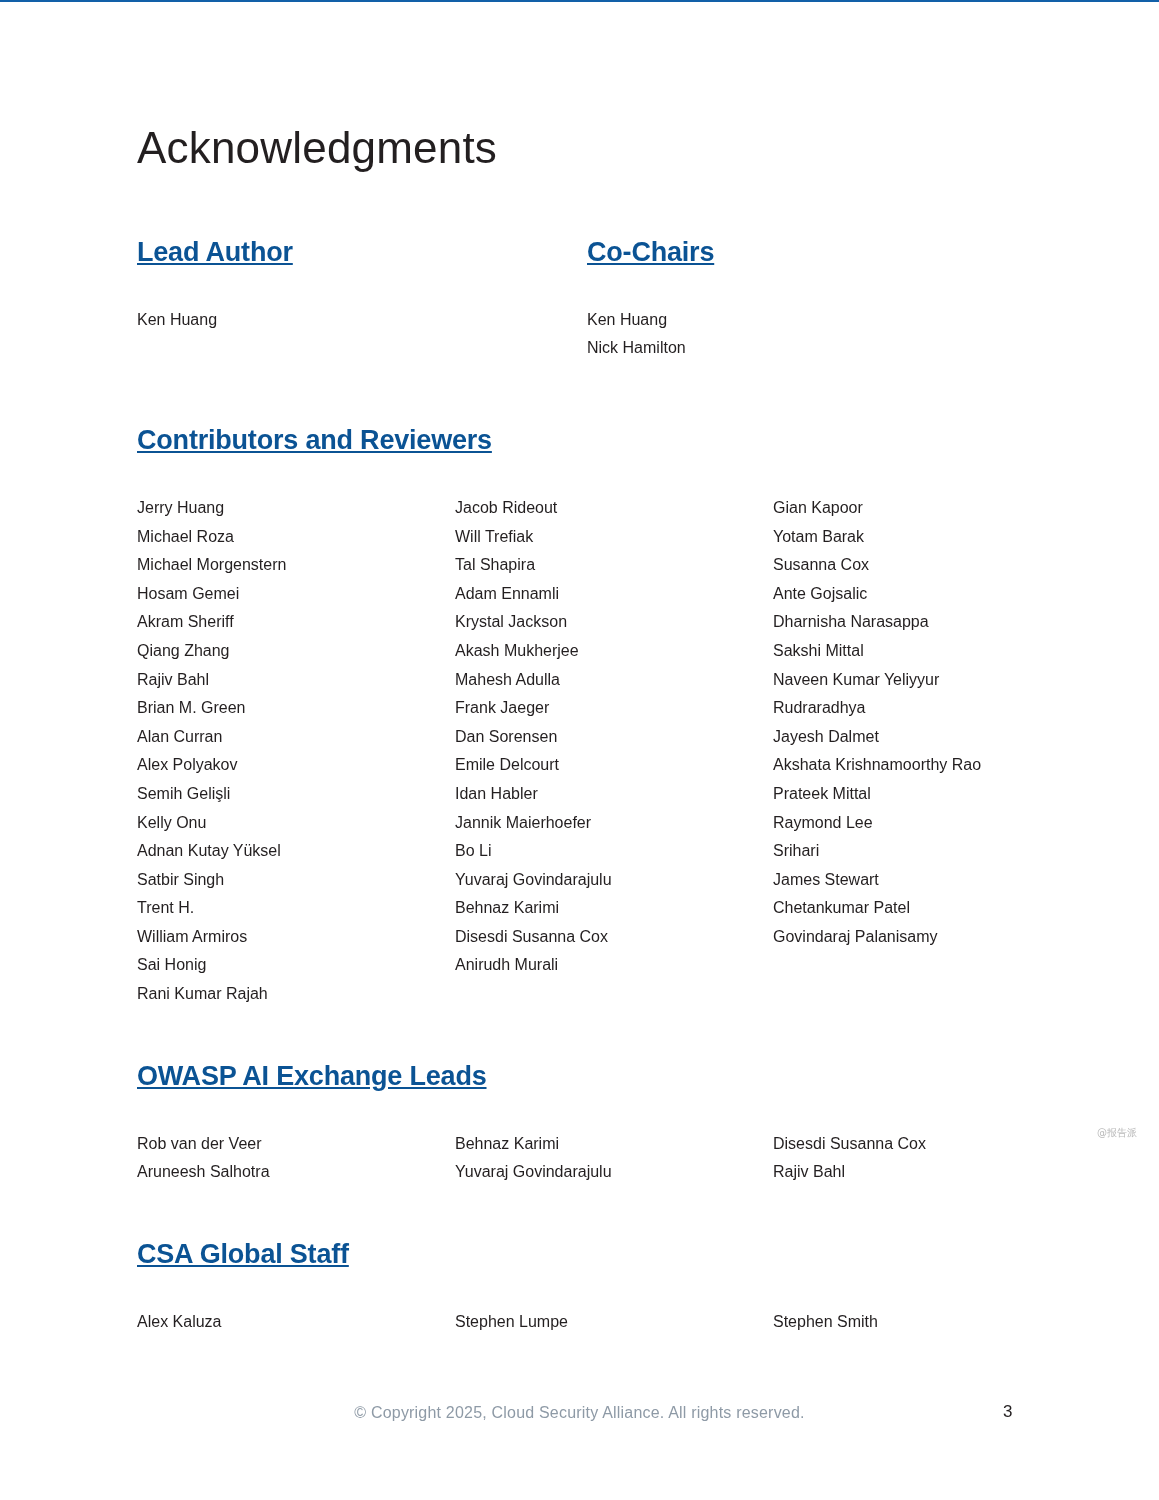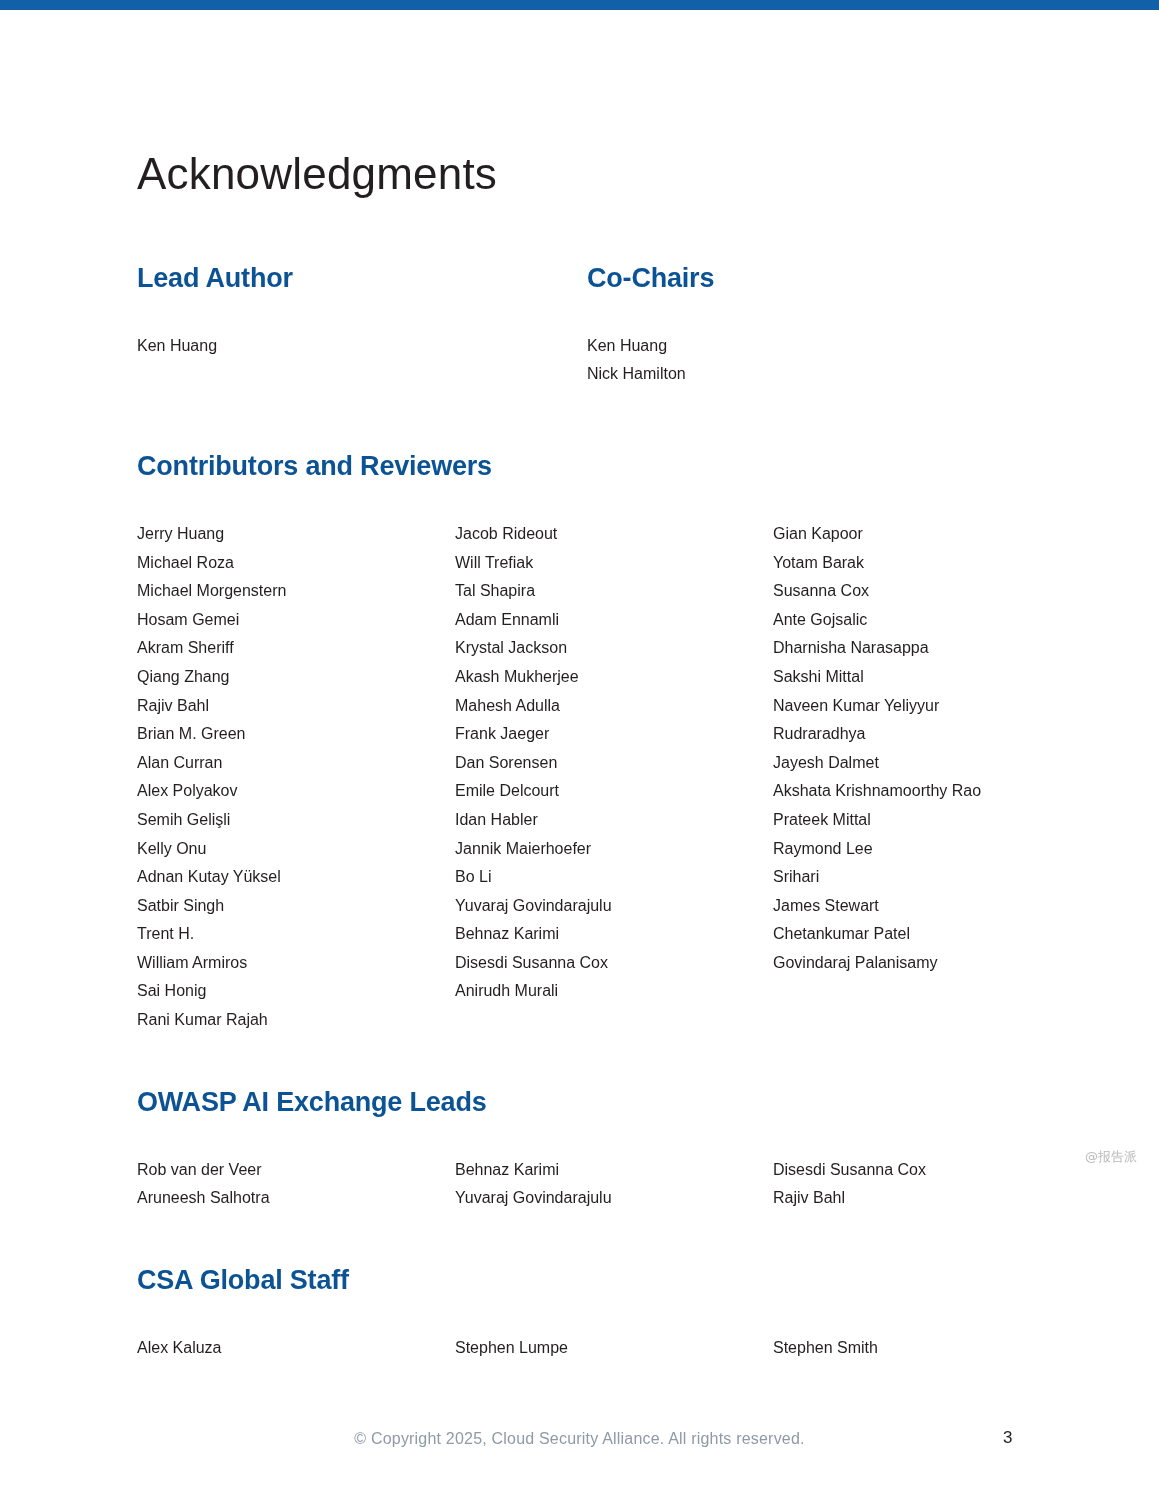--- a/index.html
+++ b/index.html
@@ -18,21 +18,21 @@
   .top-bar {
     position: absolute;
     top: 0;
     left: 0;
     width: 1159px;
     height: 10px;
     background: #1260a8;
   }
   .page {
     position: absolute;
-    top: 28px;
+    top: 2px;
     left: 0;
     width: 1159px;
     height: 1152px;
     background: #ffffff;
   }
   .content {
     position: absolute;
     left: 137px;
     top: 120px;
     width: 900px;
@@ -44,20 +44,21 @@
     margin: 0 0 0 0;
     letter-spacing: 0.2px;
     line-height: 1.2;
   }
   h2.section-title {
     font-size: 27px;
     font-weight: bold;
     color: #0b5394;
     margin: 0;
     letter-spacing: -0.2px;
+    text-decoration: underline;
   }
   .section-gap-lg { height: 62px; }
   .section-gap-md { height: 52px; }
   .after-title { height: 38px; }
   .names {
     font-size: 16px;
     line-height: 28.6px;
     color: #231f20;
   }
   .two-col-head {
@@ -86,21 +87,21 @@
     position: absolute;
     left: 1003px;
     top: 1400px;
     font-size: 17px;
     color: #231f20;
   }
   .watermark {
     position: absolute;
     right: 22px;
     bottom: 14px;
-    font-size: 13px;
+    font-size: 10px;
     color: #b9b9b9;
     font-family: "DejaVu Sans", sans-serif;
   }
 </style>
 </head>
 <body>
 
 <div class="top-bar"></div>
 
 <div class="page">

